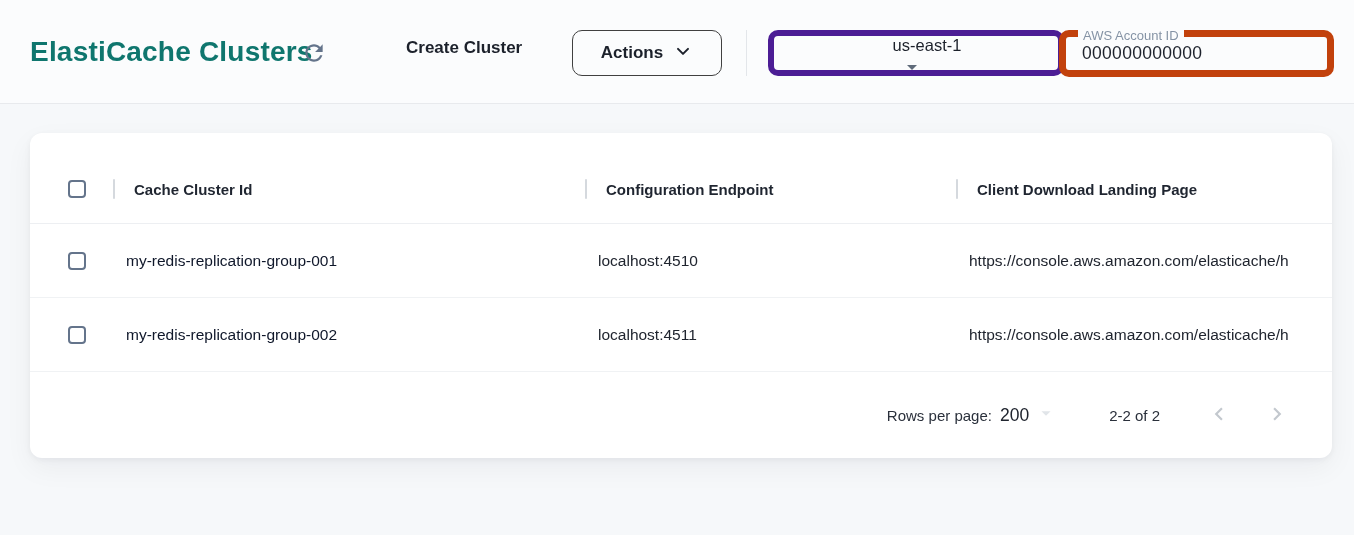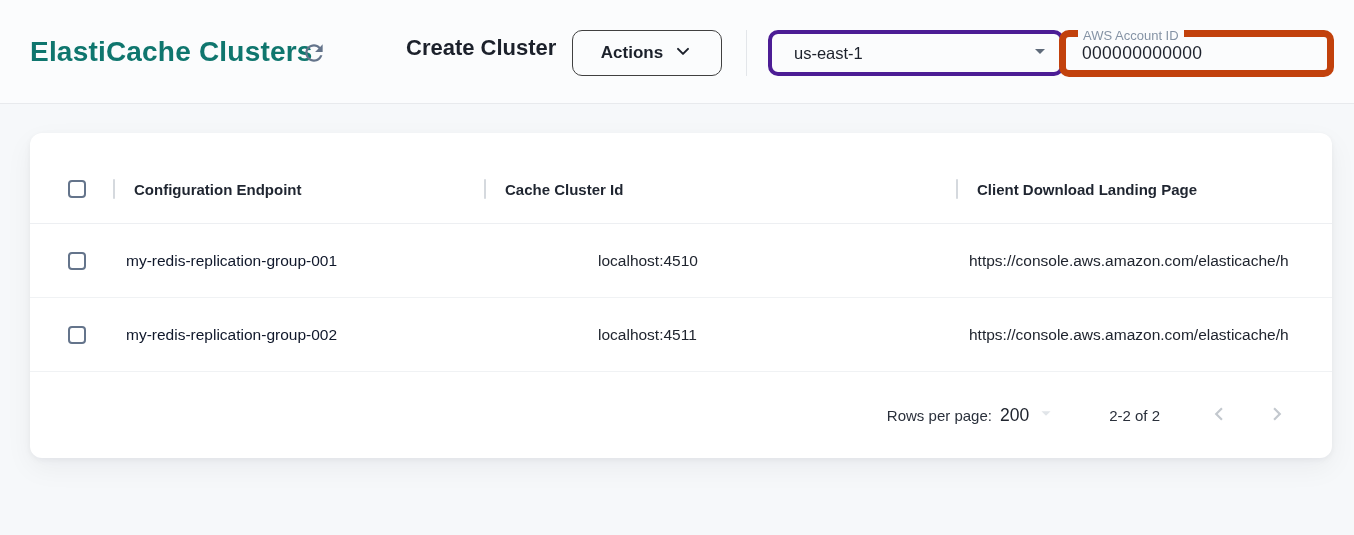--- a/index.html
+++ b/index.html
@@ -22,37 +22,37 @@
     font-size: 28px; font-weight: 700; color: #0f766e; letter-spacing: .2px;
   }
   .refresh-btn {
     position: absolute; left: 298px; top: 38px;
     width: 32px; height: 32px; border: none; background: transparent; cursor: pointer;
     display: flex; align-items: center; justify-content: center;
   }
   .text-btn {
     position: absolute; left: 406px; top: 0; height: 96px;
     border: none; background: transparent; cursor: pointer;
-    font-family: inherit; font-size: 22px; font-weight: 700; color: #1c212b;
+    font-family: inherit; font-size: 17px; font-weight: 700; color: #1c212b;
     display: flex; align-items: center;
   }
   .actions-btn {
     position: absolute; left: 572px; top: 30px; width: 150px; height: 46px;
     background: #fbfcfd; border: 1px solid #404040; border-radius: 10px; cursor: pointer;
     font-family: inherit; font-size: 17px; font-weight: 700; color: #1c212b;
     display: flex; align-items: center; justify-content: center; gap: 10px;
   }
   .toolbar-vdiv {
     position: absolute; left: 746px; top: 30px; width: 1px; height: 46px; background: #e3e6ea;
   }
   .region-select {
     position: absolute; left: 768px; top: 30px; width: 296px; height: 46px;
-    background: #fbfcfd; border: 4px solid #4c1d95; border-radius: 10px; cursor: pointer;
+    background: #fbfcfd; border: 6px solid #4c1d95; border-radius: 10px; cursor: pointer;
     display: flex; align-items: center;
-    font-size: 16.5px; color: #1c212b;
+    font-size: 16.5px; color: #1c212b; flex-direction: column;
   }
   .region-select .region-value { padding-left: 22px; flex: 1; }
   .region-select svg { margin-right: 8px; }
   .account-field {
     position: absolute; left: 1059px; top: 30px; width: 275px; height: 47px;
     background: #fbfcfd; border: 7px solid #c2410c; border-radius: 10px;
   }
   .account-label {
     position: absolute; top: -9px; left: 12px;
     background: #fbfcfd; padding: 0 5px;
@@ -150,27 +150,27 @@
     <input class="account-input" value="000000000000" style="">
   </div>
 </div>
 
 <div class="card">
 
   <div class="grid-row thead">
     <div class="col-check">
       <span class="checkbox"></span>
     </div>
+    <div class="col col-id">
+      <i class="col-sep"></i>
+      <span>Cache Cluster Id</span>
+    </div>
     <div class="col col-endpoint">
       <i class="col-sep"></i>
       <span>Configuration Endpoint</span>
-    </div>
-    <div class="col col-id">
-      <i class="col-sep"></i>
-      <span>Cache Cluster Id</span>
     </div>
     <div class="col col-url">
       <i class="col-sep"></i>
       <span>Client Download Landing Page</span>
     </div>
   </div>
 
   <div class="grid-row trow">
     <div class="col-check">
       <span class="checkbox"></span>

